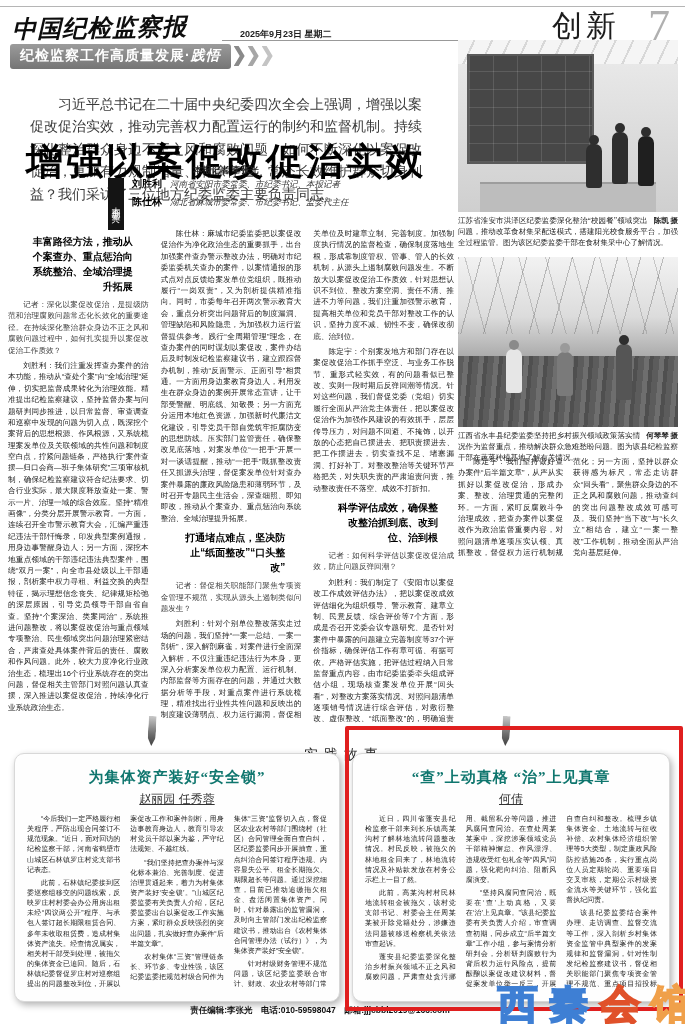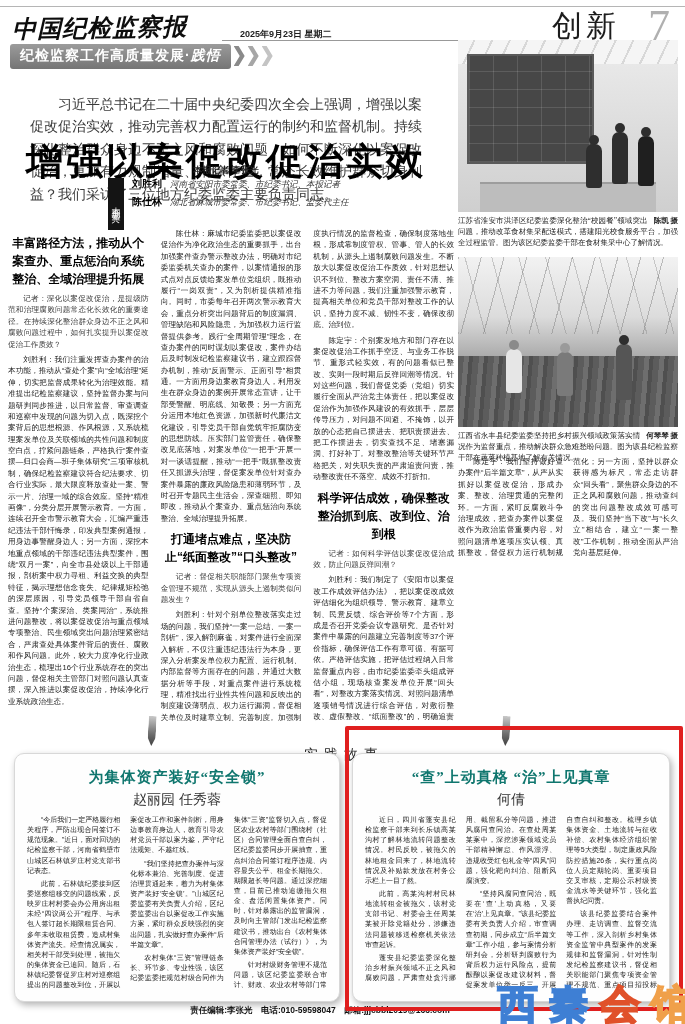--- a/index.html
+++ b/index.html
@@ -44,21 +44,21 @@
   .guest-list{position:absolute;left:132px;top:177px;width:310px;}
   .guest-row{display:flex;align-items:baseline;margin-bottom:4px;}
   .guest-name{font-weight:bold;font-size:10px;color:#000;margin-right:8px;white-space:nowrap;}
   .guest-title{font-family:"Liberation Serif",serif;font-style:italic;font-size:8.5px;color:#333;}
 
   
   .main-cols{position:absolute;left:8px;top:228px;width:446px;height:502px;
              column-count:3;column-gap:12px;overflow:hidden;}
   .main-cols p{margin:0 0 4px;font-size:7.6px;line-height:1.5;text-align:justify;text-indent:2em;}
   .main-cols p.q{font-family:"Liberation Serif",serif;color:#3c3c3c;}
-  .main-cols h3{margin:6px 1px 5px;font-size:12px;line-height:1.5;color:#000;text-align:center;
+  .main-cols h3{margin:6px 16px 5px;font-size:10px;line-height:1.5;color:#000;text-align:right;
                 font-family:"Liberation Sans",sans-serif;font-weight:bold;}
   .right-cols{position:absolute;left:458px;top:456px;width:220px;height:272px;
               column-count:2;column-gap:10px;overflow:hidden;}
   .right-cols p{margin:0 0 4px;font-size:7.6px;line-height:1.5;text-align:justify;text-indent:2em;}
 
   
   .photo{position:absolute;left:458px;width:220px;overflow:hidden;background:linear-gradient(#ececec,#cfcfcf);}
   .photo1{top:40px;height:172px;}
   .photo2{top:257px;height:170px;background:linear-gradient(#f2f2f2 0%,#dcdcdc 35%,#a8a8a8 60%,#6f6f6f 100%);}
   .screen-wall{position:absolute;left:4%;top:8%;width:56%;height:62%;background:#474747;
@@ -93,21 +93,21 @@
         border-radius:10px;box-shadow:2px 3px 7px rgba(0,0,0,.30);overflow:hidden;}
   .card-left{left:14px;width:324px;}
   .card-right{left:352px;width:316px;}
   .pin{position:absolute;width:8px;height:30px;z-index:5;
        background:linear-gradient(180deg,#c9c9c9,#6e6e6e 60%,#3f3f3f);
        clip-path:polygon(0 0,100% 0,100% 72%,50% 100%,0 72%);transform:rotate(3deg);}
   .pin-left{left:148px;top:716px;}
   .pin-right{left:502px;top:716px;}
   .card-title{margin:14px 8px 4px;text-align:center;font-family:"Liberation Serif","DejaVu Serif",serif;
               font-size:15px;font-weight:900;color:#0f766e;letter-spacing:1px;}
-  .card-byline{text-align:center;font-size:14px;color:#333;margin-bottom:6px;}
+  .card-byline{text-align:center;font-size:12px;color:#333;margin-bottom:6px;text-decoration:underline;}
   .card-body{margin:0 12px;height:178px;column-count:3;column-gap:10px;overflow:hidden;}
   .card-body p{margin:0 0 3px;font-size:7px;line-height:1.45;text-align:justify;text-indent:2em;color:#222;}
 
   
   .highlight-box{position:absolute;left:345px;top:726px;width:330px;height:277px;
                  border:4px solid #e01f1f;border-radius:2px;pointer-events:none;z-index:9;}
 
   
   .footer{position:absolute;left:0;top:1005px;width:640px;text-align:center;font-size:8.5px;
           font-weight:bold;color:#111;}

